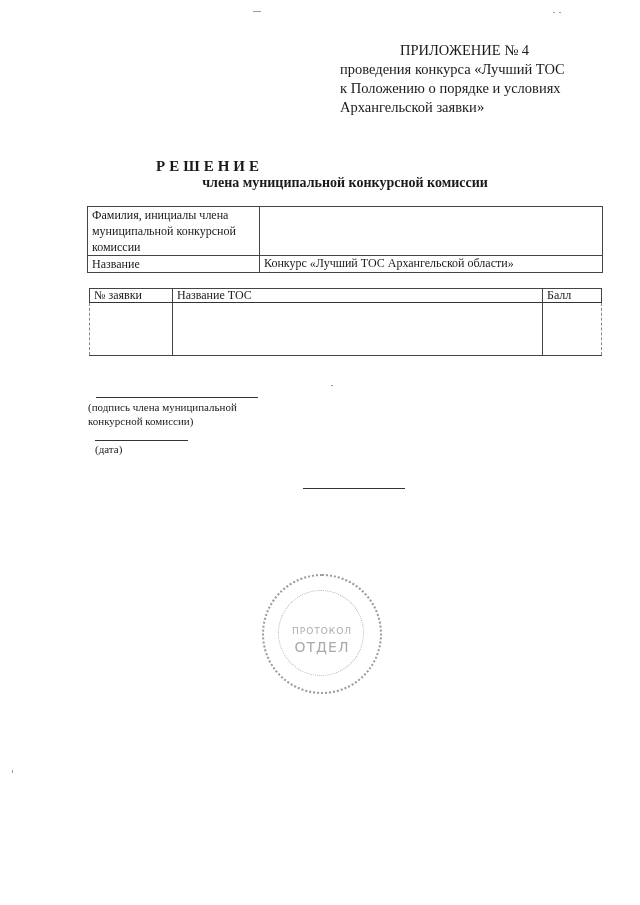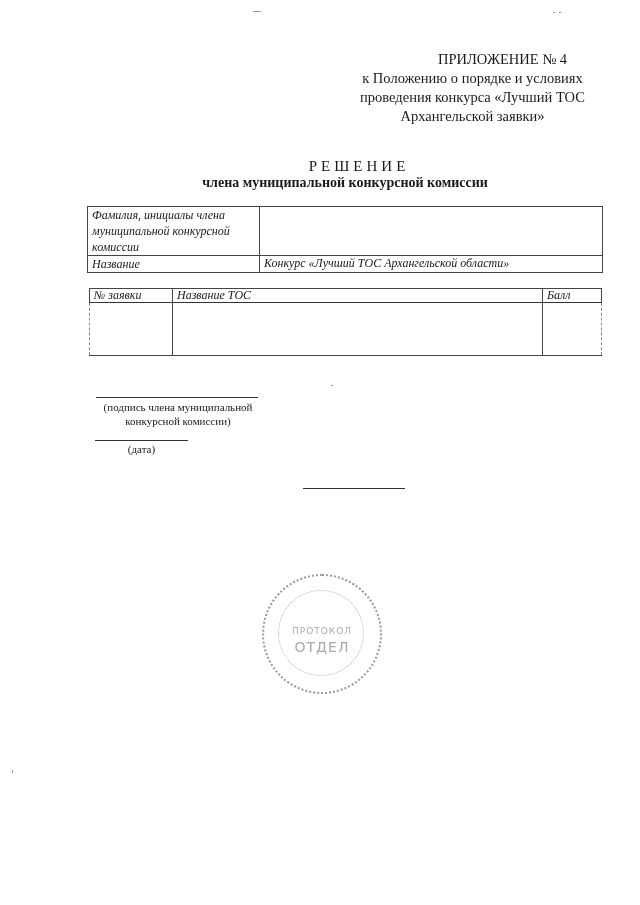--- a/index.html
+++ b/index.html
@@ -1,41 +1,41 @@
 <!DOCTYPE html>
 <html><head>
 <meta charset="utf-8">
 <style>
   html, body { margin:0; padding:0; }
   body {
     width:640px; height:905px; background:#ffffff; position:relative; overflow:hidden;
     font-family:"Liberation Serif", "DejaVu Serif", serif; color:#1a1a1a;
   }
   .appendix {
-    position:absolute; left:340px; top:50px; width:265px;
-    text-align:center; font-size:14.5px; line-height:19px;
+    position:absolute; left:340px; top:41px; width:265px;
+    font-size:14.5px; line-height:19px;
   }
   .title {
-    position:absolute; left:164px; top:158px; width:390px; text-align:center;
-    font-weight:normal; font-size:15px; letter-spacing:4px;
+    position:absolute; left:156px; top:158px; width:390px; 
+    font-weight:bold; font-size:15px; letter-spacing:4px;
   }
   .subtitle {
     position:absolute; left:150px; top:175px; width:390px; text-align:center;
     font-weight:bold; font-size:14px;font-family:Liberation Serif, serif;
   }
-  table { border-collapse:collapse; position:absolute; font-size:12px;font-style:italic; }
+  table { border-collapse:collapse; position:absolute; font-size:12px; }
   td, th { border:1px solid #444; padding:0 4px; vertical-align:top; font-weight:normal; }
   .t1 { left:87px; top:206px; width:516px; }
   .t1 td.c1 { width:163px; line-height:16px; }
   .t2 { left:89px; top:288px; width:513px; }
   .t2 th { text-align:left; height:13px; line-height:13px; border-bottom:1.5px solid #333; }
   .t2 td { height:52px; }
   .t2 .dash { border-left:1px dashed #888; border-right:1px dashed #888; }
   .line { position:absolute; border-top:1px solid #333; }
-  .caption { position:absolute; font-size:11px; text-align:center; line-height:14px; }
+  .caption { position:absolute; font-size:11px; text-align:left; line-height:14px; }
   .stamp {
     position:absolute; left:262px; top:574px; width:116px; height:116px; border-radius:50%;
     border:2px dotted #9a9a9a;
   }
   .stamp .inner {
     position:absolute; left:14px; top:14px; width:84px; height:84px; border-radius:50%;
     border:1px dotted #b0b0b0;
   }
   .stamp .txt {
     position:absolute; left:0; width:116px; text-align:center; color:#aaa; font-size:9px;
@@ -45,22 +45,22 @@
 </style>
 </head>
 <body>
 
 <div class="speck" style="left:253px;top:11px;width:8px;"></div>
 <div class="speck" style="left:553px;top:12px;"></div>
 <div class="speck" style="left:559px;top:12px;"></div>
 
 <div class="appendix">
   <div style="padding-left:60px;">ПРИЛОЖЕНИЕ № 4</div>
+  <div>проведения конкурса «Лучший ТОС</div>
   <div>к Положению о порядке и условиях</div>
-  <div>проведения конкурса «Лучший ТОС</div>
   <div>Архангельской заявки»</div>
 </div>
 
 <div class="title">РЕШЕНИЕ</div>
 <div class="subtitle">члена муниципальной конкурсной комиссии</div>
 
 <table class="t1">
   <tbody>
       <tr>
     <td class="c1" style="height:48px;">Фамилия, инициалы члена муниципальной конкурсной комиссии</td>

